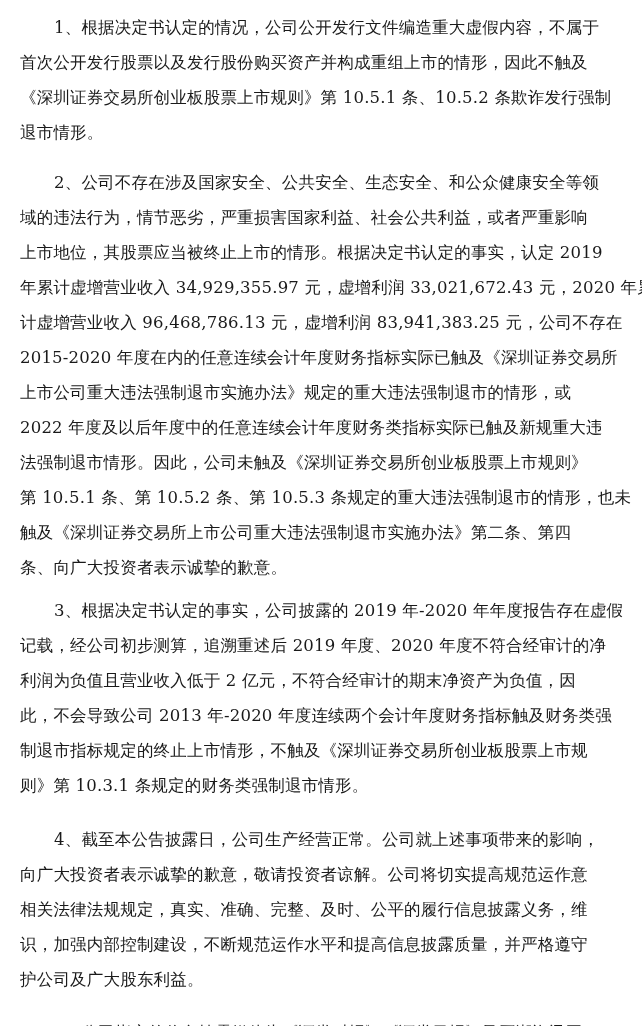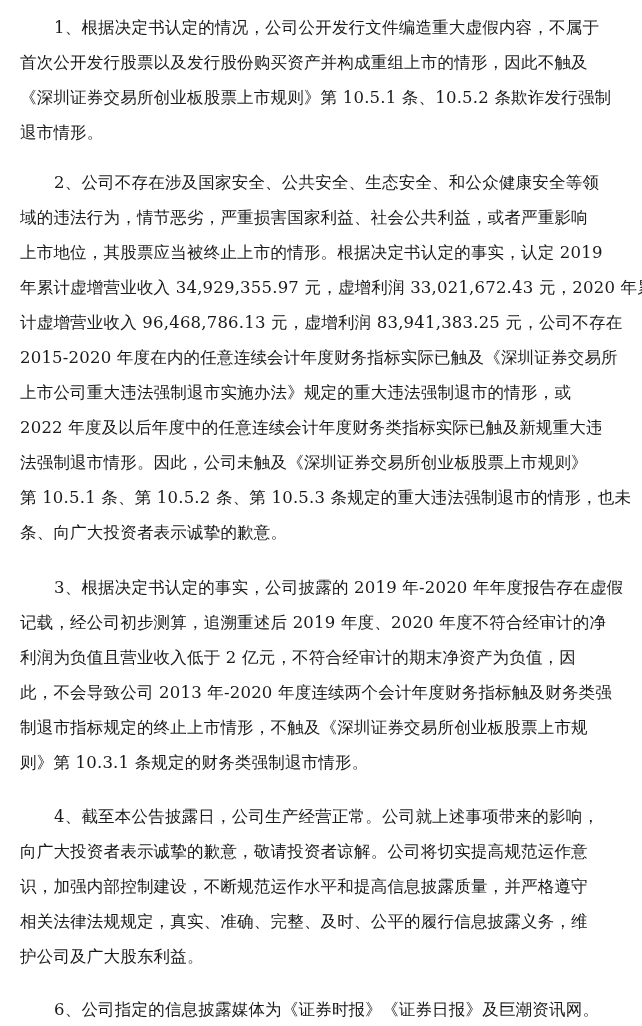--- a/index.html
+++ b/index.html
@@ -29,21 +29,21 @@
     height: 35px;
     line-height: 35px;
     font-size: 16.5px;
     white-space: nowrap;
     letter-spacing: 0.2px;
   }
   .line.first {
     padding-left: 34px;
   }
   #p1 { margin-bottom: 15px; }
-  #p2 { margin-bottom: 20px; }
+  #p2 { margin-bottom: 8px; }
   #p3 { margin-bottom: 19px; }
   #p4 { margin-bottom: 18px; }
 </style>
 </head>
 <body>
 
 <div class="doc">
 
   <div class="para" id="p1">
     <span class="line first">1、根据决定书认定的情况，公司公开发行文件编造重大虚假内容，不属于</span>
@@ -56,37 +56,38 @@
     <span class="line first">2、公司不存在涉及国家安全、公共安全、生态安全、和公众健康安全等领</span>
     <span class="line">域的违法行为，情节恶劣，严重损害国家利益、社会公共利益，或者严重影响</span>
     <span class="line">上市地位，其股票应当被终止上市的情形。根据决定书认定的事实，认定 2019</span>
     <span class="line">年累计虚增营业收入 34,929,355.97 元，虚增利润 33,021,672.43 元，2020 年累</span>
     <span class="line">计虚增营业收入 96,468,786.13 元，虚增利润 83,941,383.25 元，公司不存在</span>
     <span class="line">2015-2020 年度在内的任意连续会计年度财务指标实际已触及《深圳证券交易所</span>
     <span class="line">上市公司重大违法强制退市实施办法》规定的重大违法强制退市的情形，或</span>
     <span class="line">2022 年度及以后年度中的任意连续会计年度财务类指标实际已触及新规重大违</span>
     <span class="line">法强制退市情形。因此，公司未触及《深圳证券交易所创业板股票上市规则》</span>
     <span class="line">第 10.5.1 条、第 10.5.2 条、第 10.5.3 条规定的重大违法强制退市的情形，也未</span>
+    <span class="line">触及《深圳证券交易所上市公司重大违法强制退市实施办法》第二条、第四</span>
     <span class="line">条、向广大投资者表示诚挚的歉意。</span>
   </div>
 
   <div class="para" id="p3">
     <span class="line first">3、根据决定书认定的事实，公司披露的 2019 年-2020 年年度报告存在虚假</span>
     <span class="line">记载，经公司初步测算，追溯重述后 2019 年度、2020 年度不符合经审计的净</span>
     <span class="line">利润为负值且营业收入低于 2 亿元，不符合经审计的期末净资产为负值，因</span>
     <span class="line">此，不会导致公司 2013 年-2020 年度连续两个会计年度财务指标触及财务类强</span>
     <span class="line">制退市指标规定的终止上市情形，不触及《深圳证券交易所创业板股票上市规</span>
     <span class="line">则》第 10.3.1 条规定的财务类强制退市情形。</span>
   </div>
 
   <div class="para" id="p4">
     <span class="line first">4、截至本公告披露日，公司生产经营正常。公司就上述事项带来的影响，</span>
     <span class="line">向广大投资者表示诚挚的歉意，敬请投资者谅解。公司将切实提高规范运作意</span>
+    <span class="line">相关法律法规规定，真实、准确、完整、及时、公平的履行信息披露义务，维</span>
     <span class="line">识，加强内部控制建设，不断规范运作水平和提高信息披露质量，并严格遵守</span>
-    <span class="line">相关法律法规规定，真实、准确、完整、及时、公平的履行信息披露义务，维</span>
     <span class="line">护公司及广大股东利益。</span>
   </div>
 
   <div class="para" id="p5">
     <span class="line first">6、公司指定的信息披露媒体为《证券时报》《证券日报》及巨潮资讯网。</span>
   </div>
 
 </div>
 
 </body></html>

